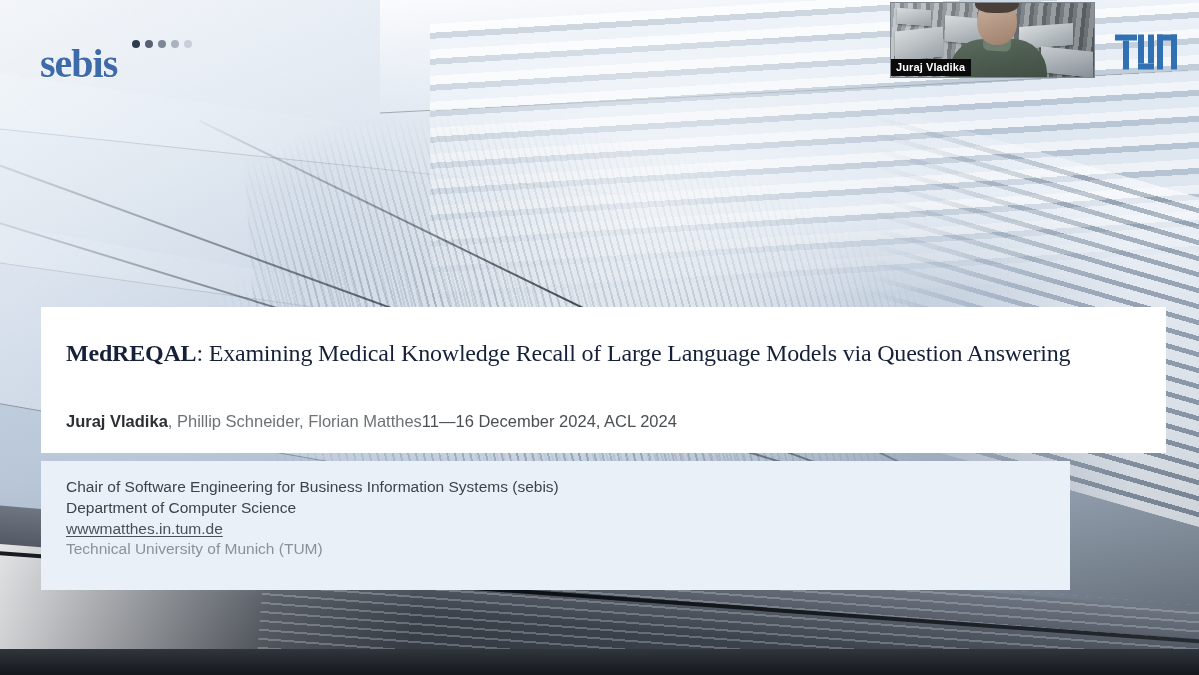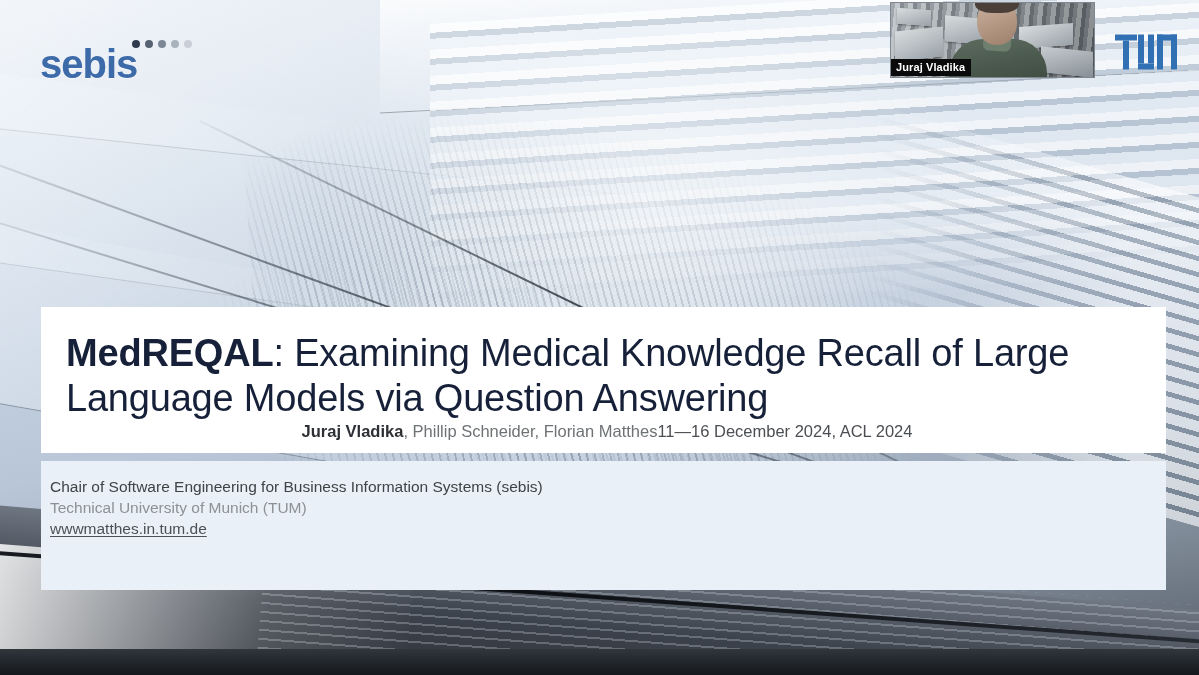--- a/index.html
+++ b/index.html
@@ -139,21 +139,21 @@
     position:absolute; left:300px; top:40px; width:700px; height:420px;
     background:radial-gradient(ellipse at 50% 40%, rgba(255,255,255,.55), rgba(255,255,255,0) 68%);
   }
 
   
   #sebis-logo {
     position:absolute; left:40px; top:34px;
     width:150px; height:52px;
   }
   #sebis-word {
-    font-family:Liberation Sans, sans-serif;
+    font-family:Liberation Serif, serif;
     font-size:40px; font-weight:700; letter-spacing:-1px;
     color:#3d6aa8;
     line-height:1;
     position:absolute; left:0; top:10px;
     text-shadow:0 1px 0 rgba(255,255,255,.6);
   }
   #sebis-dots { position:absolute; left:92px; top:6px; display:flex; gap:5px; }
   #sebis-dots i { display:block; width:8px; height:8px; border-radius:50%; }
 
   
@@ -223,41 +223,42 @@
     white-space:nowrap;
   }
 
   
   #title-card {
     position:absolute; left:41px; top:307px; width:1125px; height:146px;
     background:#ffffff;
     padding:24px 22px 0 25px;
   }
   #title-text {
-    font-size:38px;
+    font-size:24px;
     line-height:45px;
     color:#162139;
     letter-spacing:-.2px;
     font-weight:400;
+    font-family:Liberation Serif, serif;
   }
   #title-text .strong { font-weight:700; }
 
   #byline-row {
-    position:absolute; left:25px; right:18px; bottom:12px;
-    display:flex; align-items:baseline; justify-content:center;
+    position:absolute; left:25px; right:18px; bottom:22px;
+    display:flex; align-items:baseline; justify-content:flex-start;
   }
   #authors { font-size:16.5px; color:#6e7275; white-space:nowrap; }
   #authors .lead { font-weight:700; color:#2c2f33; }
   #event-date { font-size:16.5px; color:#4b4e52; white-space:nowrap; }
 
   
   #affil-card {
-    position:absolute; left:41px; top:461px; width:1125px; height:129px;
+    position:absolute; left:41px; top:461px; width:1029px; height:129px;
     background:#e9f0f7;
-    padding:16px 22px 0 9px;
+    padding:16px 22px 0 25px;
   }
   #affil-card .line {
     font-size:15.5px;
     line-height:20.8px;
     color:#3f4347;
     white-space:nowrap;
   }
   #affil-card .line.muted { color:#8d9196; }
   #affil-card .line.link  { color:#4d5155; text-decoration:underline; text-underline-offset:2px; }
 </style>
@@ -332,17 +333,18 @@
     <div id="title-text"><span class="strong">MedREQAL</span><span>: </span><span>Examining Medical Knowledge Recall of Large Language Models via Question Answering</span></div>
 
     <div id="byline-row">
       <div id="authors"><span class="lead">Juraj Vladika</span><span>, Phillip Schneider, Florian Matthes</span></div>
       <div id="event-date">11—16 December 2024, ACL 2024</div>
     </div>
   </div>
 
   <div id="affil-card">
     <div class="line">Chair of Software Engineering for Business Information Systems (sebis)</div>
+    <div class="line">Department of Computer Science</div>
+    <div class="line link">wwwmatthes.in.tum.de</div>
     <div class="line muted">Technical University of Munich (TUM)</div>
-    <div class="line link">wwwmatthes.in.tum.de</div>
   </div>
 
 </div>
 
 </body></html>

